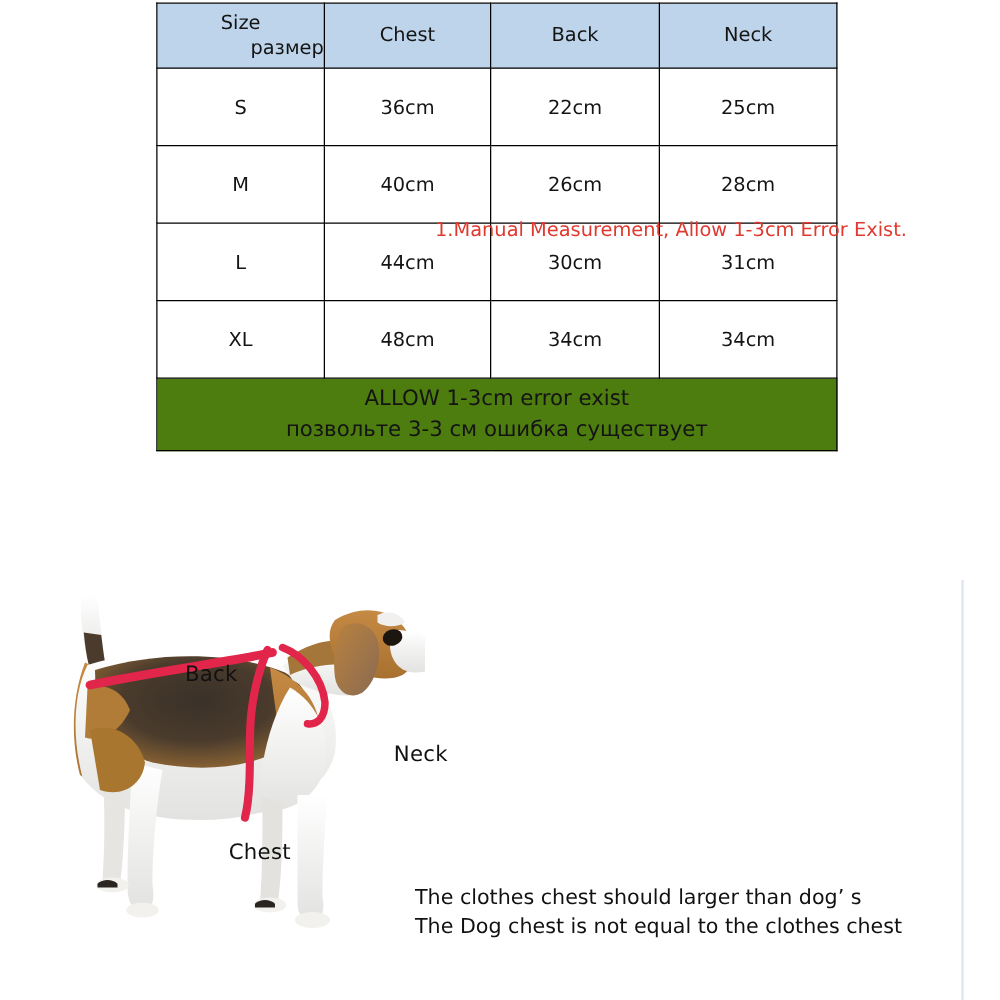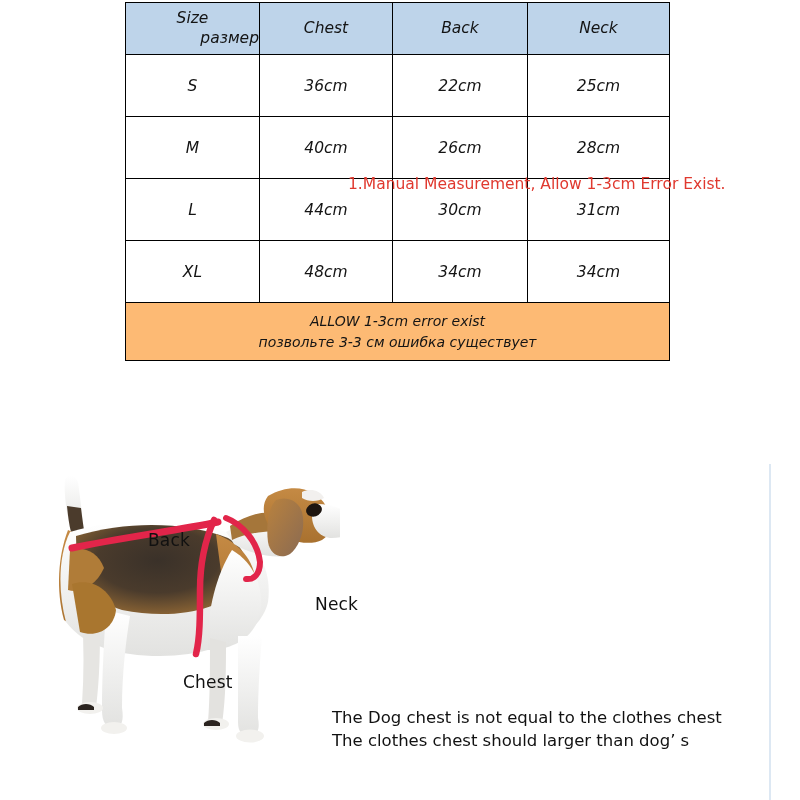--- a/index.html
+++ b/index.html
@@ -22,21 +22,20 @@
   #size-table-wrap {
     position: absolute;
     left: 125px;
     top: 2px;
     width: 544px;
   }
   table.size-table {
     border-collapse: collapse;
     width: 544px;
     table-layout: fixed;
-    font-style: italic;
   }
   table.size-table td,
   table.size-table th {
     border: 1.3px solid #000000;
     text-align: center;
     vertical-align: middle;
     font-weight: normal;
     font-size: 15.5px;
     color: #141414;
     padding: 0;
@@ -49,24 +48,24 @@
   }
   table.size-table thead th .hdr-ru {
     display: block;
     text-align: right;
   }
   table.size-table tbody td {
     background: #ffffff;
     height: 61px;
   }
   table.size-table tfoot td {
-    background: #fdba74;
+    background: #4d7c0f;
     height: 57px;
     line-height: 1.45;
-    font-size: 14px;
+    font-size: 17px;
     margin-top: 37px;
   }
   table.size-table tfoot td .foot-line {
     display: block;
   }
   col.c-size  { width: 134px; }
   col.c-chest { width: 133px; }
   col.c-back  { width: 135px; }
   col.c-neck  { width: 142px; }
 
@@ -291,15 +290,15 @@
 
 <span class="meas-label" id="label-back">Back</span>
 <span class="meas-label" id="label-neck">Neck</span>
 <span class="meas-label" id="label-chest">Chest</span>
 
 <div id="notes">
   <p class="note-red">1.Manual  Measurement,  Allow 1-3cm Error Exist.</p>
 </div>
 
 <div id="notes-black">
+  <p class="note-black">The clothes chest should larger than dog’  s</p>
   <p class="note-black">The Dog chest is not equal to the clothes chest</p>
-  <p class="note-black">The clothes chest should larger than dog’  s</p>
 </div>
 
 </body></html>

